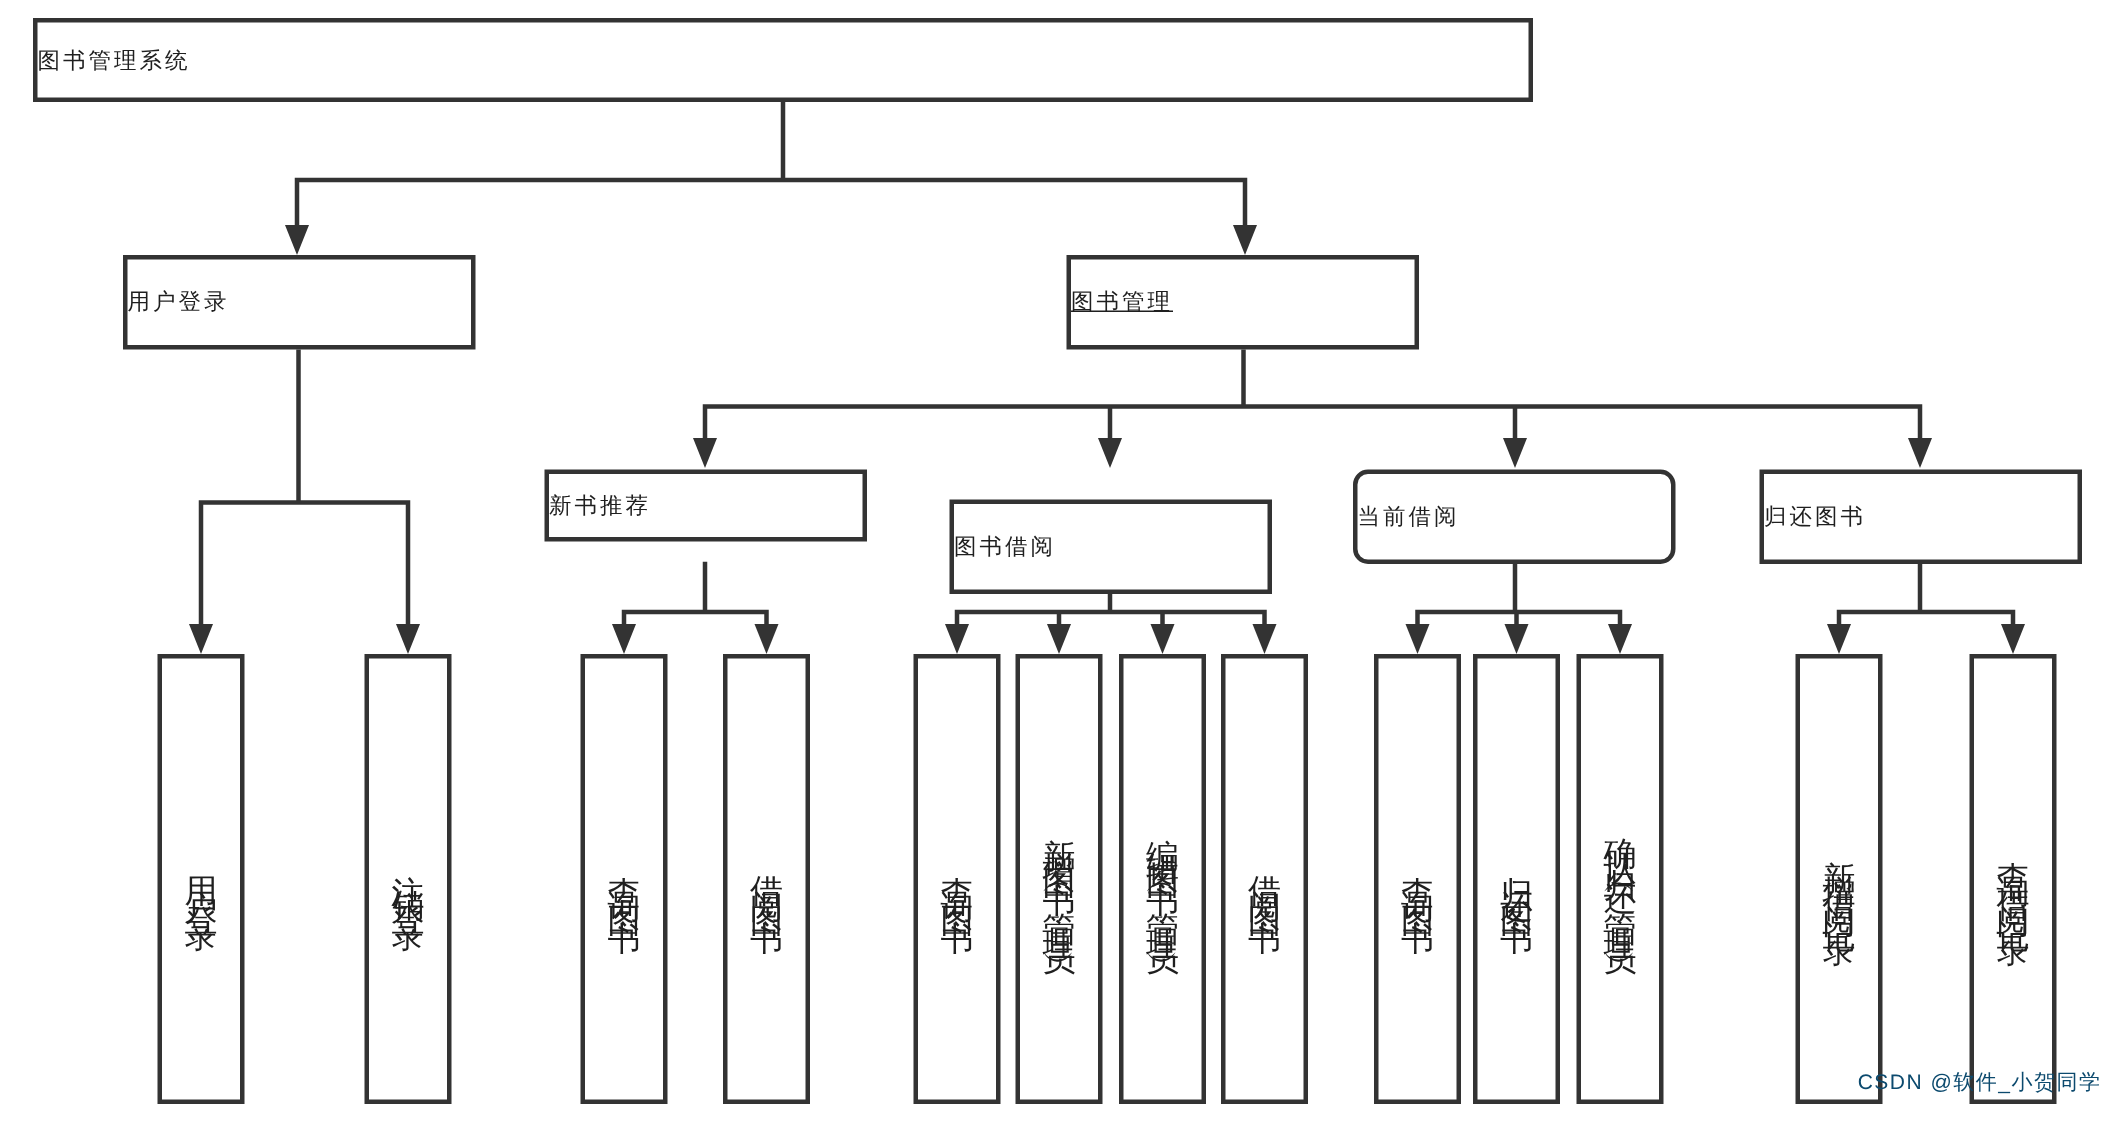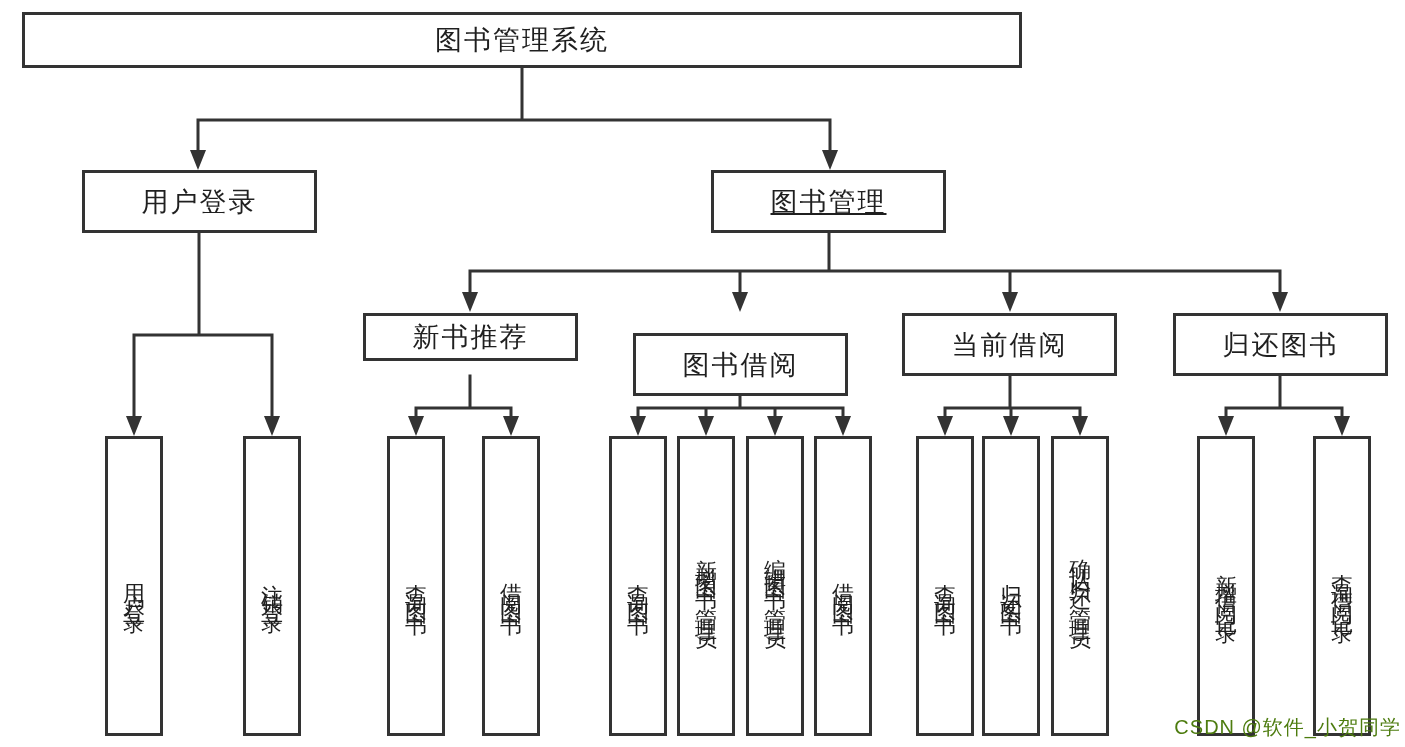--- a/index.html
+++ b/index.html
@@ -24,22 +24,22 @@
     stroke-linecap: square;
   }
   .connectors polygon { fill: #333333; }
   .hbox {
     position: absolute;
     box-sizing: border-box;
     border: 3px solid #333333;
     background: #ffffff;
     display: flex;
     align-items: center;
-    justify-content: center;
-    font-size: 27px;
+    justify-content: flex-start;
+    font-size: 15px;
     letter-spacing: 2px;
     color: #1f1f1f;
     z-index: 2;
   }
   .leaf {
     position: absolute;
     top: 436px;
     width: 58px;
     height: 300px;
     box-sizing: border-box;
@@ -55,24 +55,24 @@
     text-orientation: mixed;
     font-size: 22px;
     letter-spacing: 10px;
     line-height: 1;
     color: #1f1f1f;
     white-space: nowrap;
   }
   .watermark {
     position: absolute;
     right: 4px;
-    bottom: 6px;
-    font-size: 20px;
+    bottom: 16px;
+    font-size: 14px;
     letter-spacing: 1px;
-    color: #4d7c0f;
+    color: #0c4a6e;
     z-index: 5;
   }
 </style>
 </head>
 <body>
 
 <div class="stage">
 
   <svg class="connectors" viewBox="0 0 1405 747">
     <g>
@@ -117,21 +117,21 @@
   <div class="hbox" style="left:711px; top:170px; width:235px; height:63px;text-decoration:underline;">
     <span>图书管理</span>
   </div>
 
   <div class="hbox" style="left:363px; top:313px; width:215px; height:48px;">
     <span>新书推荐</span>
   </div>
   <div class="hbox" style="left:633px; top:313px; width:215px; height:63px;margin-top:20px;">
     <span>图书借阅</span>
   </div>
-  <div class="hbox" style="left:902px; top:313px; width:215px; height:63px;">
+  <div class="hbox" style="left:902px; top:313px; width:215px; height:63px;border-radius:10px;">
     <span>当前借阅</span>
   </div>
   <div class="hbox" style="left:1173px; top:313px; width:215px; height:63px;">
     <span>归还图书</span>
   </div>
 
   <div class="leaf" style="left:105px;">
     <span>用户登录</span>
   </div>
   <div class="leaf" style="left:243px;">

